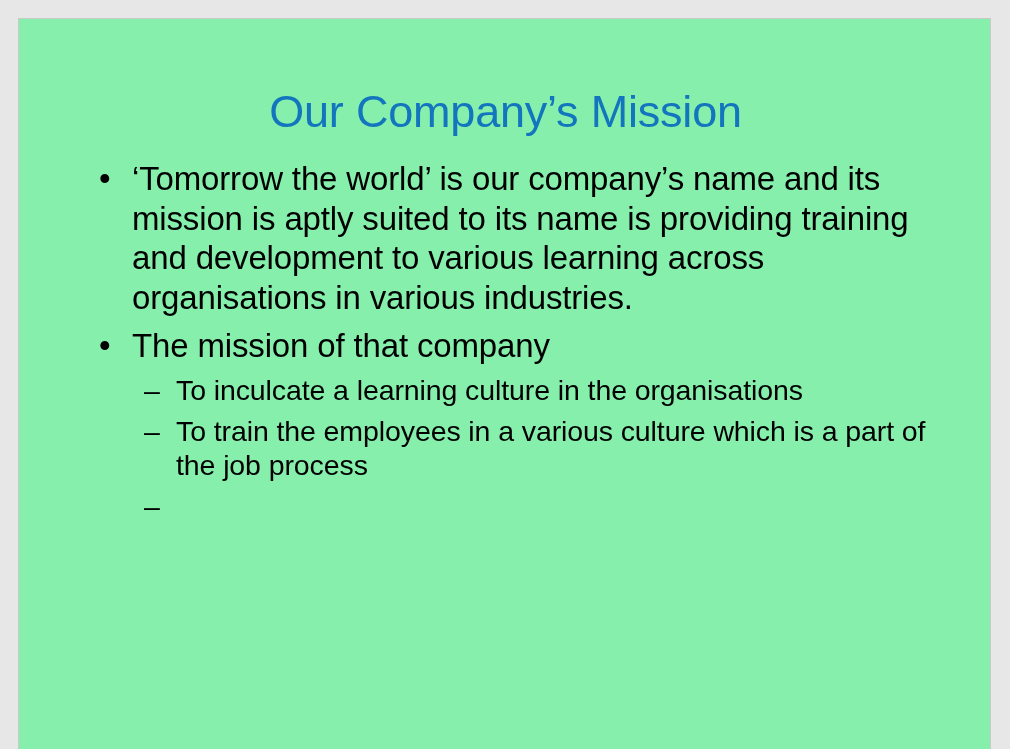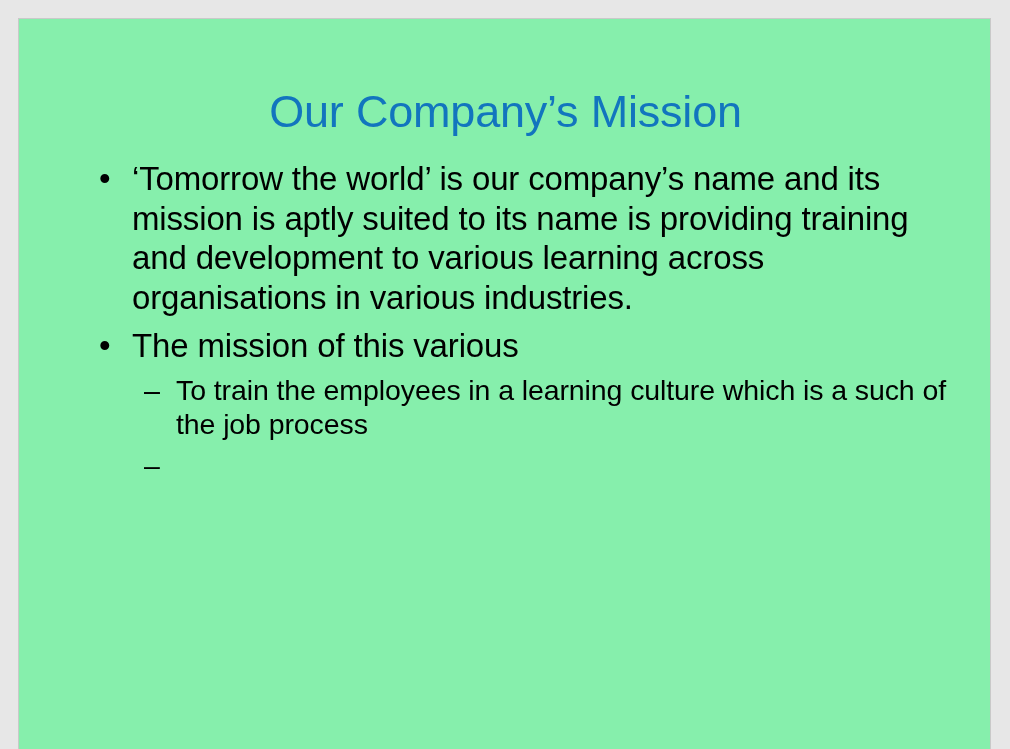--- a/index.html
+++ b/index.html
@@ -98,30 +98,31 @@
 
     <div id="slide-body">
 
       <div class="bullet-l1">
         <span class="marker-dot">•</span>
         <span class="bullet-text">‘Tomorrow the world’  is our company’s name and its mission is aptly suited to its name is providing training and development to various learning across organisations in various industries.</span>
       </div>
 
       <div class="bullet-l1 gap-before-l1">
         <span class="marker-dot">•</span>
-        <span class="bullet-text">The mission of this various</span>
+        <span class="bullet-text">The mission of that company</span>
       </div>
 
       <div class="bullet-l2 gap-before-l2-group">
         <span class="marker-dash">–</span>
+        <span class="bullet-text">To inculcate a learning culture in the organisations</span>
       </div>
 
       <div class="bullet-l2 gap-between-l2">
         <span class="marker-dash">–</span>
-        <span class="bullet-text">To train the employees in a learning culture which is a such of the job process</span>
+        <span class="bullet-text">To train the employees in a various culture which is a part of the job process</span>
       </div>
 
       <div class="bullet-l2 gap-between-l2">
         <span class="marker-dash">–</span>
       </div>
 
     </div>
   </div>
 </div>
 

